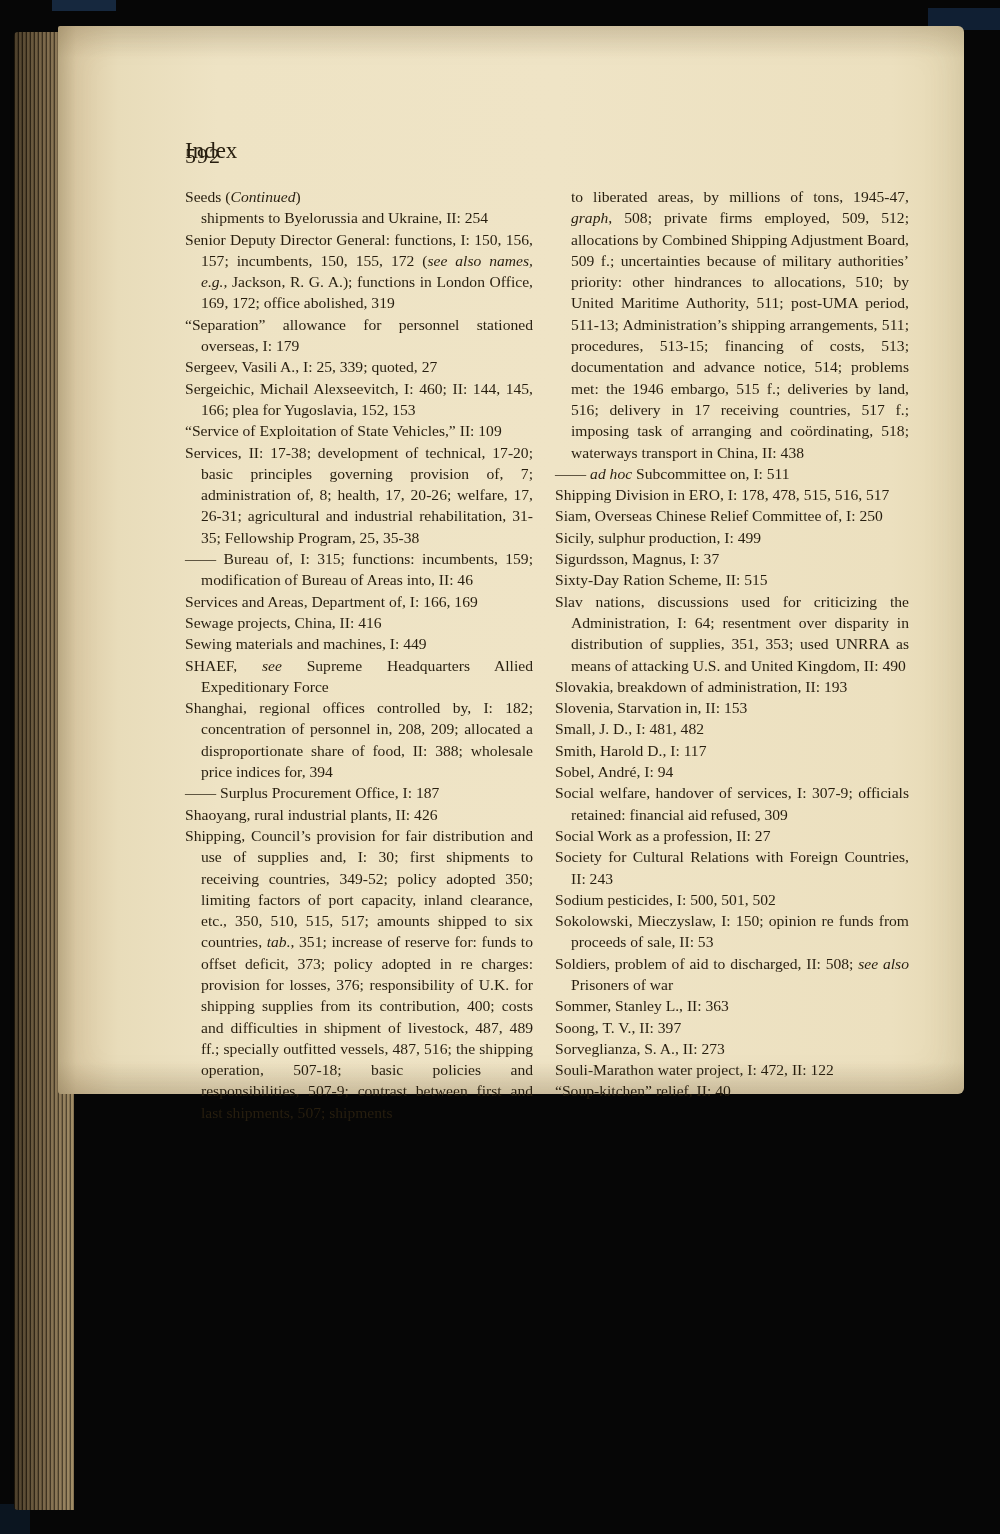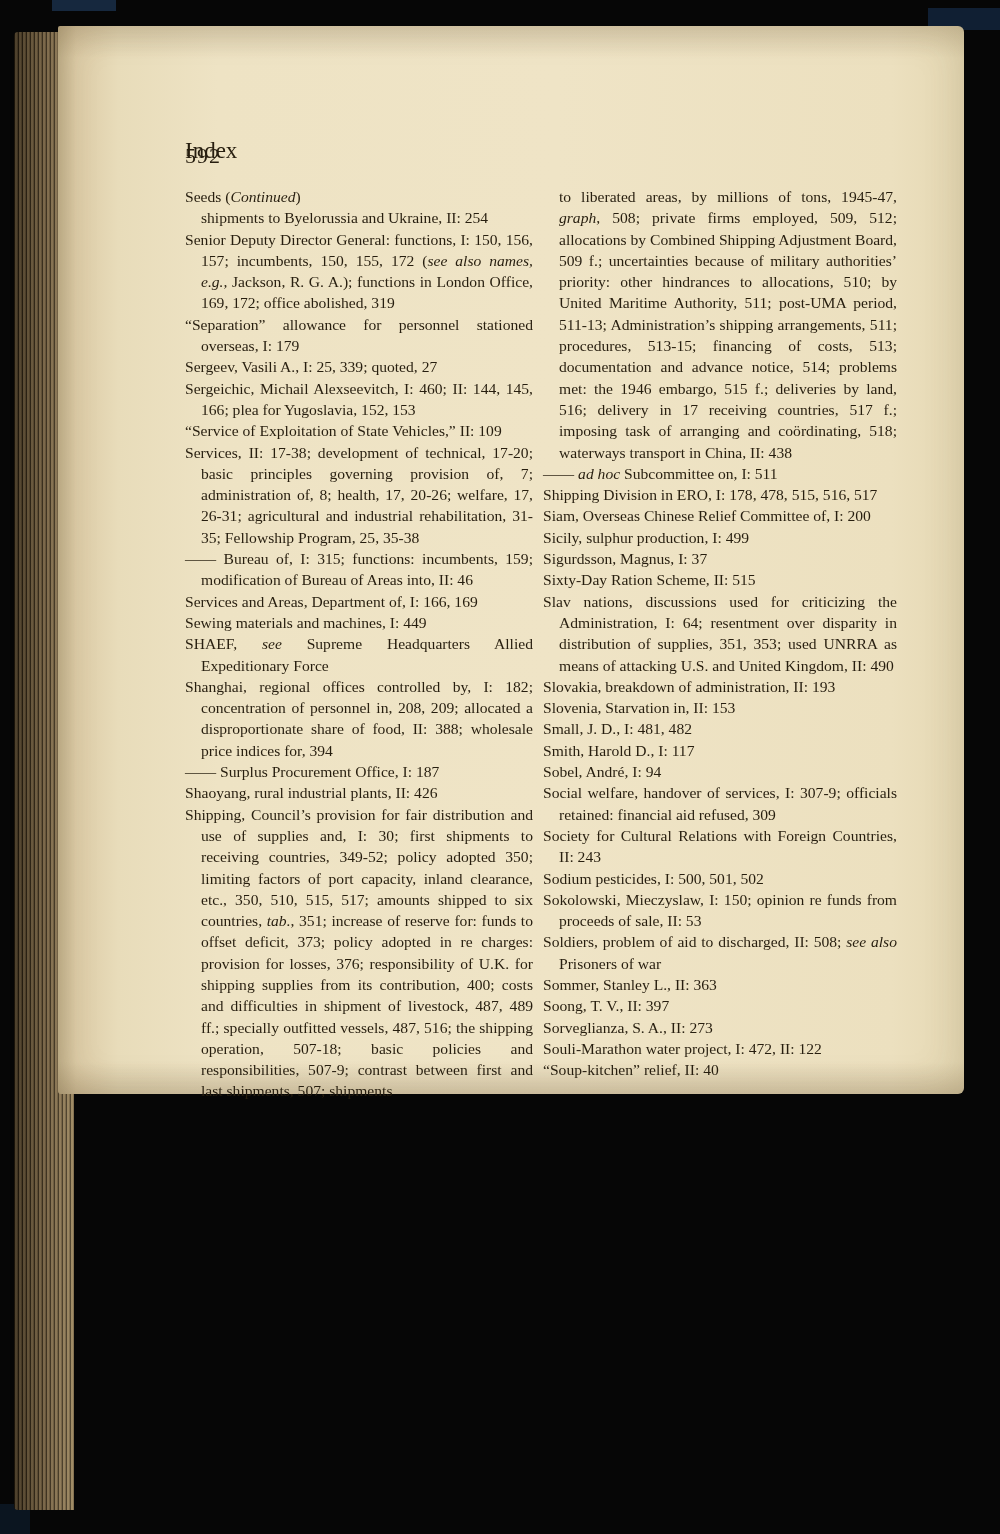--- a/index.html
+++ b/index.html
@@ -45,21 +45,21 @@
   .page-head { position: relative; height: 48px; }
   .page-number {
     position: absolute; left: 0; top: 5px;
     font-size: 22px; letter-spacing: 1px;
   }
   .page-title {
     position: absolute; left: 0; right: 10px; top: 0;
     text-align: left; font-size: 23px;
   }
 
-  .columns { display: flex; gap: 10px; }
+  .columns { display: flex; gap: 22px; }
   .col { font-size: 15.6px; line-height: 21.3px; text-align: justify; }
   .col-left  { width: 348px; }
   .col-right { width: 354px; }
 
   .entry { margin: 0; }
   .entry.main { padding-left: 16px; text-indent: -16px; }
   .entry.sub  { padding-left: 16px; text-indent: 0; }
   .entry.cont { padding-left: 16px; text-indent: 0; }
   .entry i { font-style: italic; }
 </style>
@@ -83,42 +83,44 @@
           <p class="entry main">Seeds (<i>Continued</i>)</p>
           <p class="entry sub">shipments to Byelorussia and Ukraine, II: 254</p>
           <p class="entry main">Senior Deputy Director General: functions, I: 150, 156, 157; incumbents, 150, 155, 172 (<i>see also names, e.g.,</i> Jackson, R. G. A.); functions in London Office, 169, 172; office abolished, 319</p>
           <p class="entry main">“Separation” allowance for personnel stationed overseas, I: 179</p>
           <p class="entry main">Sergeev, Vasili A., I: 25, 339; quoted, 27</p>
           <p class="entry main">Sergeichic, Michail Alexseevitch, I: 460; II: 144, 145, 166; plea for Yugoslavia, 152, 153</p>
           <p class="entry main">“Service of Exploitation of State Vehicles,” II: 109</p>
           <p class="entry main">Services, II: 17-38; development of technical, 17-20; basic principles governing provision of, 7; administration of, 8; health, 17, 20-26; welfare, 17, 26-31; agricultural and industrial rehabilitation, 31-35; Fellowship Program, 25, 35-38</p>
           <p class="entry main">—— Bureau of, I: 315; functions: incumbents, 159; modification of Bureau of Areas into, II: 46</p>
           <p class="entry main">Services and Areas, Department of, I: 166, 169</p>
+          <p class="entry main">Sewage projects, China, II: 416</p>
           <p class="entry main">Sewing materials and machines, I: 449</p>
           <p class="entry main">SHAEF, <i>see</i> Supreme Headquarters Allied Expeditionary Force</p>
           <p class="entry main">Shanghai, regional offices controlled by, I: 182; concentration of personnel in, 208, 209; allocated a disproportionate share of food, II: 388; wholesale price indices for, 394</p>
           <p class="entry main">—— Surplus Procurement Office, I: 187</p>
           <p class="entry main">Shaoyang, rural industrial plants, II: 426</p>
           <p class="entry main">Shipping, Council’s provision for fair distribution and use of supplies and, I: 30; first shipments to receiving countries, 349-52; policy adopted 350; limiting factors of port capacity, inland clearance, etc., 350, 510, 515, 517; amounts shipped to six countries, <i>tab.</i>, 351; increase of reserve for: funds to offset deficit, 373; policy adopted in re charges: provision for losses, 376; responsibility of U.K. for shipping supplies from its contribution, 400; costs and difficulties in shipment of livestock, 487, 489 ff.; specially outfitted vessels, 487, 516; the shipping operation, 507-18; basic policies and responsibilities, 507-9; contrast between first and last shipments, 507; shipments</p>
         </div>
       <div class="col col-right">
           <p class="entry cont">to liberated areas, by millions of tons, 1945-47, <i>graph</i>, 508; private firms employed, 509, 512; allocations by Combined Shipping Adjustment Board, 509 f.; uncertainties because of military authorities’ priority: other hindrances to allocations, 510; by United Maritime Authority, 511; post-UMA period, 511-13; Administration’s shipping arrangements, 511; procedures, 513-15; financing of costs, 513; documentation and advance notice, 514; problems met: the 1946 embargo, 515 f.; deliveries by land, 516; delivery in 17 receiving countries, 517 f.; imposing task of arranging and coördinating, 518; waterways transport in China, II: 438</p>
           <p class="entry main">—— <i>ad hoc</i> Subcommittee on, I: 511</p>
           <p class="entry main">Shipping Division in ERO, I: 178, 478, 515, 516, 517</p>
-          <p class="entry main">Siam, Overseas Chinese Relief Committee of, I: 200</p>
+          <p class="entry main">Siam, Overseas Chinese Relief Committee of, I: 250</p>
           <p class="entry main">Sicily, sulphur production, I: 499</p>
           <p class="entry main">Sigurdsson, Magnus, I: 37</p>
           <p class="entry main">Sixty-Day Ration Scheme, II: 515</p>
           <p class="entry main">Slav nations, discussions used for criticizing the Administration, I: 64; resentment over disparity in distribution of supplies, 351, 353; used UNRRA as means of attacking U.S. and United Kingdom, II: 490</p>
           <p class="entry main">Slovakia, breakdown of administration, II: 193</p>
           <p class="entry main">Slovenia, Starvation in, II: 153</p>
           <p class="entry main">Small, J. D., I: 481, 482</p>
           <p class="entry main">Smith, Harold D., I: 117</p>
           <p class="entry main">Sobel, André, I: 94</p>
           <p class="entry main">Social welfare, handover of services, I: 307-9; officials retained: financial aid refused, 309</p>
+          <p class="entry main">Social Work as a profession, II: 27</p>
           <p class="entry main">Society for Cultural Relations with Foreign Countries, II: 243</p>
           <p class="entry main">Sodium pesticides, I: 500, 501, 502</p>
           <p class="entry main">Sokolowski, Mieczyslaw, I: 150; opinion re funds from proceeds of sale, II: 53</p>
           <p class="entry main">Soldiers, problem of aid to discharged, II: 508; <i>see also</i> Prisoners of war</p>
           <p class="entry main">Sommer, Stanley L., II: 363</p>
           <p class="entry main">Soong, T. V., II: 397</p>
           <p class="entry main">Sorveglianza, S. A., II: 273</p>
           <p class="entry main">Souli-Marathon water project, I: 472, II: 122</p>
           <p class="entry main">“Soup-kitchen” relief, II: 40</p>
         </div>

